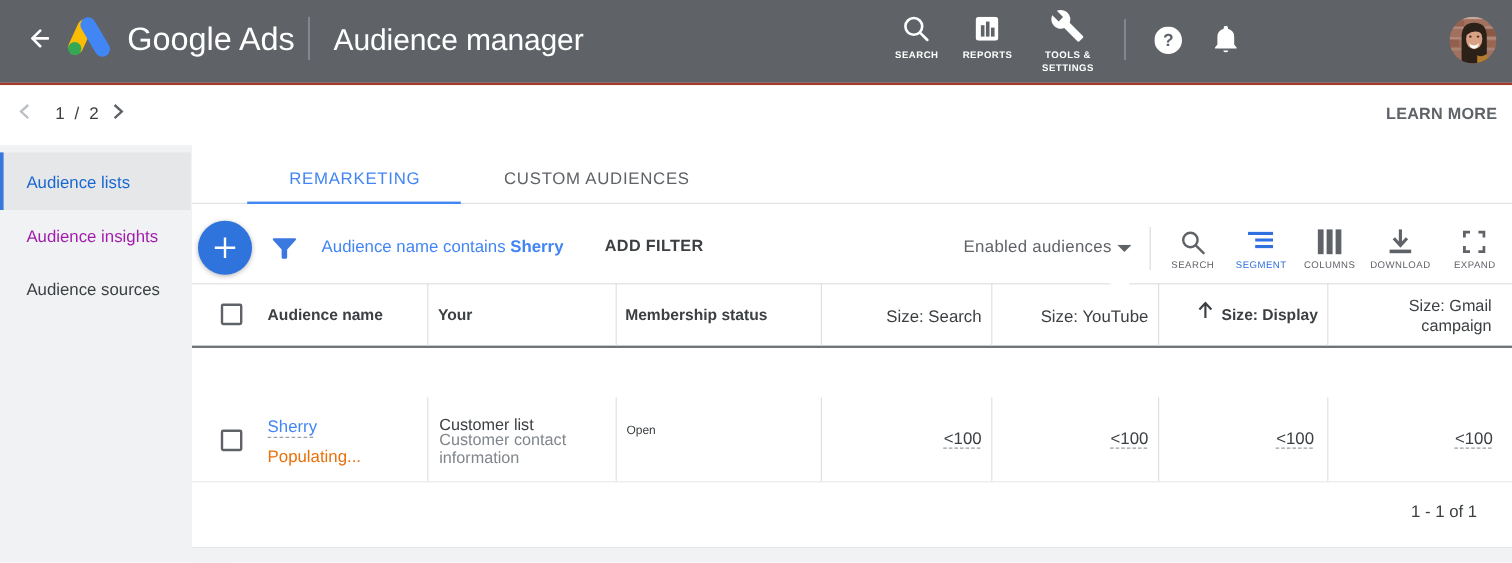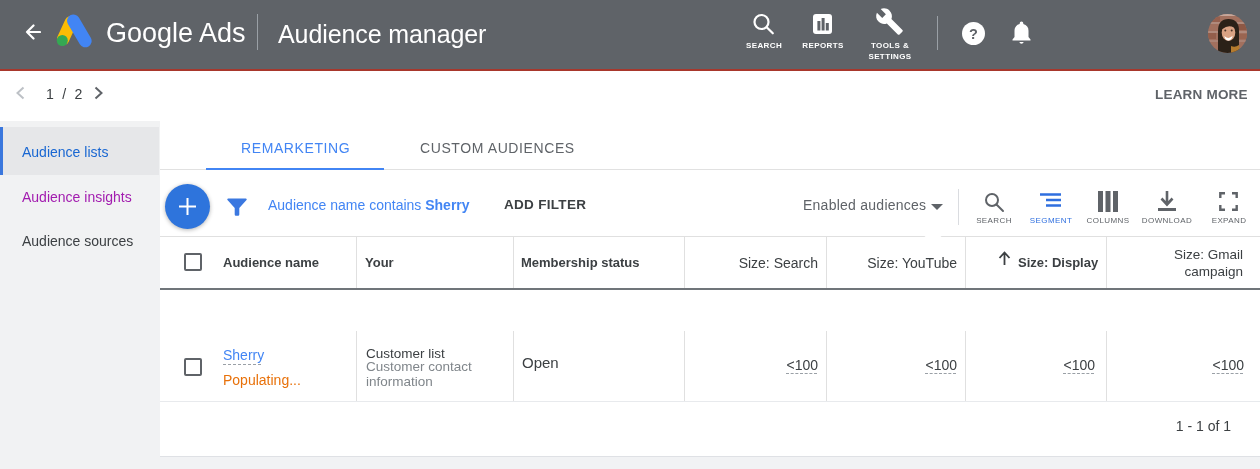--- a/index.html
+++ b/index.html
@@ -210,21 +210,21 @@
   <div class="abs colline" style="left:524px;top:210px;height:70px"></div>
   <div class="abs colline" style="left:666px;top:210px;height:70px"></div>
   <div class="abs colline" style="left:805px;top:210px;height:70px"></div>
   <div class="abs colline" style="left:946px;top:210px;height:70px"></div>
   <div class="abs cbox" style="left:24px;top:237px"></div>
   <div class="abs" style="left:63px;top:226px;font-size:14px;color:#4285f4">Sherry</div>
   <div class="abs dash" style="left:63px;top:243px;width:38px"></div>
   <div class="abs" style="left:63px;top:251px;font-size:14px;color:#e8710a">Populating...</div>
   <div class="abs" style="left:206px;top:225px;font-size:13.5px;color:#3c4043">Customer list</div>
   <div class="abs" style="left:206px;top:238px;font-size:13.5px;color:#80868b;line-height:15px">Customer contact<br>information</div>
-  <div class="abs" style="left:362px;top:233px;font-size:15px;color:#3c4043">Open</div>
+  <div class="abs" style="left:362px;top:233px;font-size:10px;color:#3c4043">Open</div>
   <div class="abs" style="left:525px;top:236px;font-size:14px;color:#3c4043;width:133px;text-align:right">&lt;100</div>
   <div class="abs dash" style="left:626px;top:252px;width:31px"></div>
   <div class="abs" style="left:664px;top:236px;font-size:14px;color:#3c4043;width:133px;text-align:right">&lt;100</div>
   <div class="abs dash" style="left:765px;top:252px;width:31px"></div>
   <div class="abs" style="left:802px;top:236px;font-size:14px;color:#3c4043;width:133px;text-align:right">&lt;100</div>
   <div class="abs dash" style="left:903px;top:252px;width:31px"></div>
   <div class="abs" style="left:951px;top:236px;font-size:14px;color:#3c4043;width:133px;text-align:right">&lt;100</div>
   <div class="abs dash" style="left:1052px;top:252px;width:31px"></div>
   <div class="abs" id="row-bot"></div>
 

